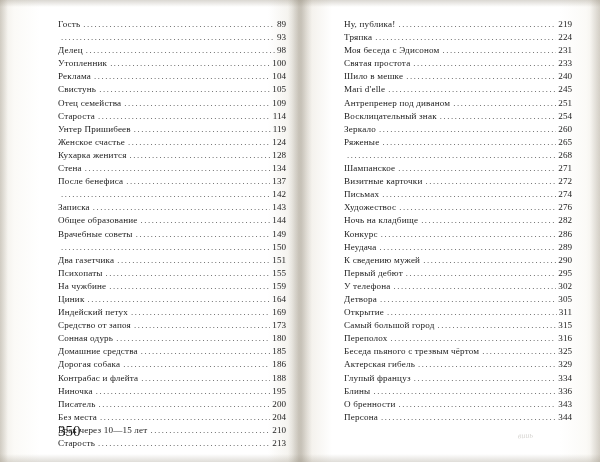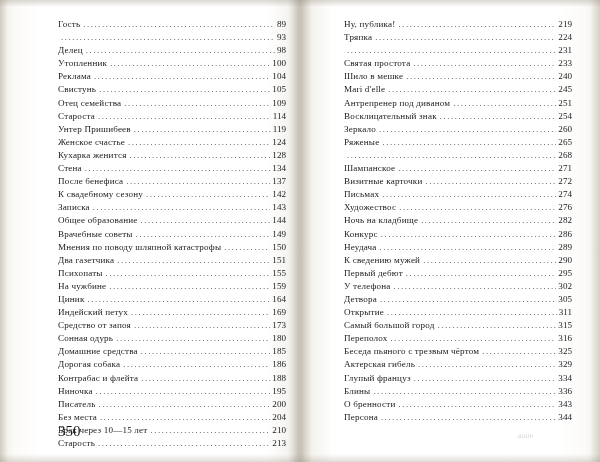--- a/index.html
+++ b/index.html
@@ -213,41 +213,39 @@
           <span class="toc-title">Стена</span>
           <span class="toc-dots">..........................................................................................</span>
           <span class="toc-page">134</span>
         </li>
         <li class="toc-item">
           <span class="toc-title">После бенефиса</span>
           <span class="toc-dots">..........................................................................................</span>
           <span class="toc-page">137</span>
         </li>
         <li class="toc-item">
-          <span class="toc-title">К свадебному сезону</span>
           <span class="toc-dots">..........................................................................................</span>
           <span class="toc-page">142</span>
         </li>
         <li class="toc-item">
           <span class="toc-title">Записка</span>
           <span class="toc-dots">..........................................................................................</span>
           <span class="toc-page">143</span>
         </li>
         <li class="toc-item">
           <span class="toc-title">Общее образование</span>
           <span class="toc-dots">..........................................................................................</span>
           <span class="toc-page">144</span>
         </li>
         <li class="toc-item">
           <span class="toc-title">Врачебные советы</span>
           <span class="toc-dots">..........................................................................................</span>
           <span class="toc-page">149</span>
         </li>
         <li class="toc-item">
-          <span class="toc-title">Мнения по поводу шляпной катастрофы</span>
           <span class="toc-dots">..........................................................................................</span>
           <span class="toc-page">150</span>
         </li>
         <li class="toc-item">
           <span class="toc-title">Два газетчика</span>
           <span class="toc-dots">..........................................................................................</span>
           <span class="toc-page">151</span>
         </li>
         <li class="toc-item">
           <span class="toc-title">Психопаты</span>
@@ -328,20 +326,21 @@
           <span class="toc-title">Ну, публика!</span>
           <span class="toc-dots">..........................................................................................</span>
           <span class="toc-page">219</span>
         </li>
         <li class="toc-item">
           <span class="toc-title">Тряпка</span>
           <span class="toc-dots">..........................................................................................</span>
           <span class="toc-page">224</span>
         </li>
         <li class="toc-item">
+          <span class="toc-title">Моя беседа с Эдисоном</span>
           <span class="toc-dots">..........................................................................................</span>
           <span class="toc-page">231</span>
         </li>
         <li class="toc-item">
           <span class="toc-title">Святая простота</span>
           <span class="toc-dots">..........................................................................................</span>
           <span class="toc-page">233</span>
         </li>
         <li class="toc-item">
           <span class="toc-title">Шило в мешке</span>

